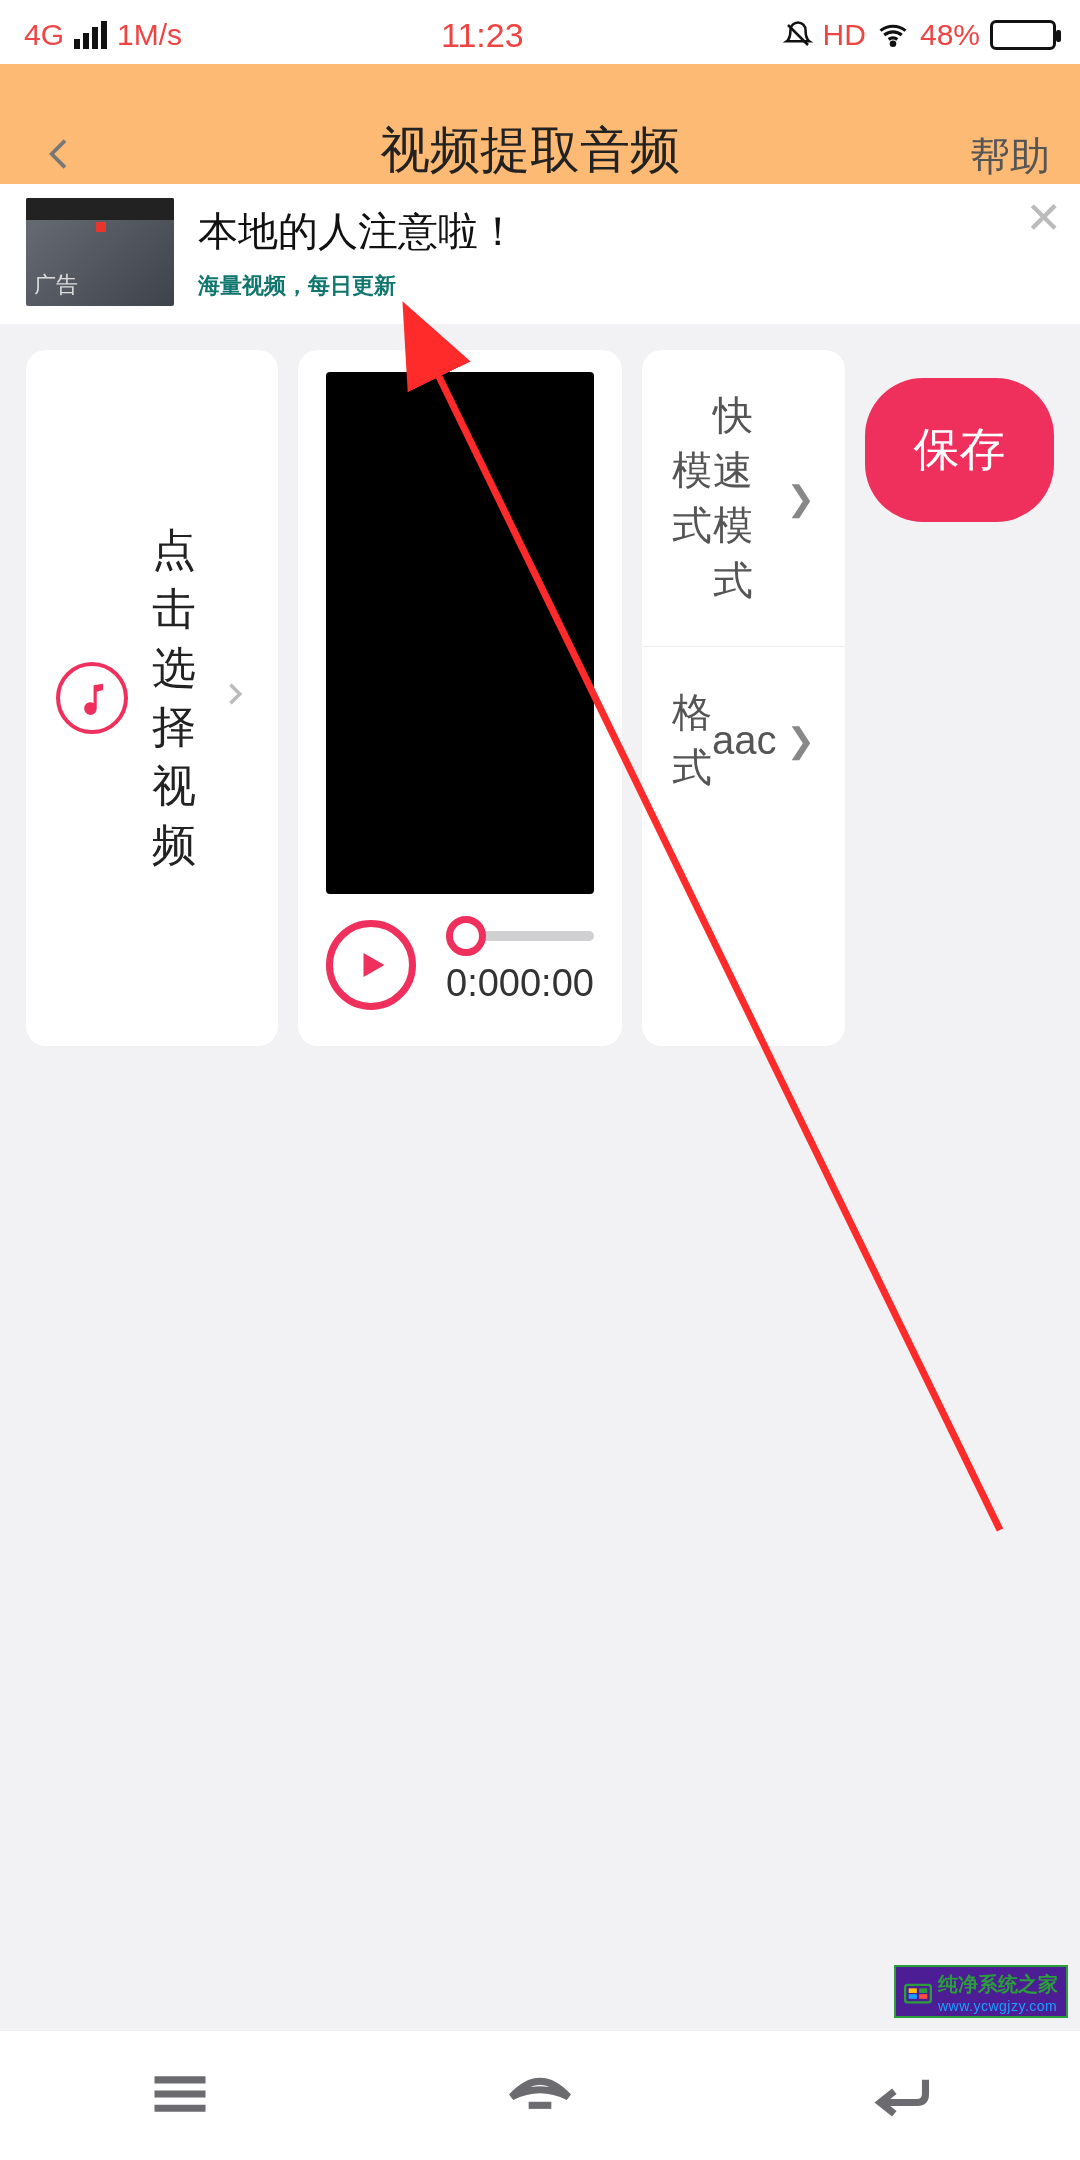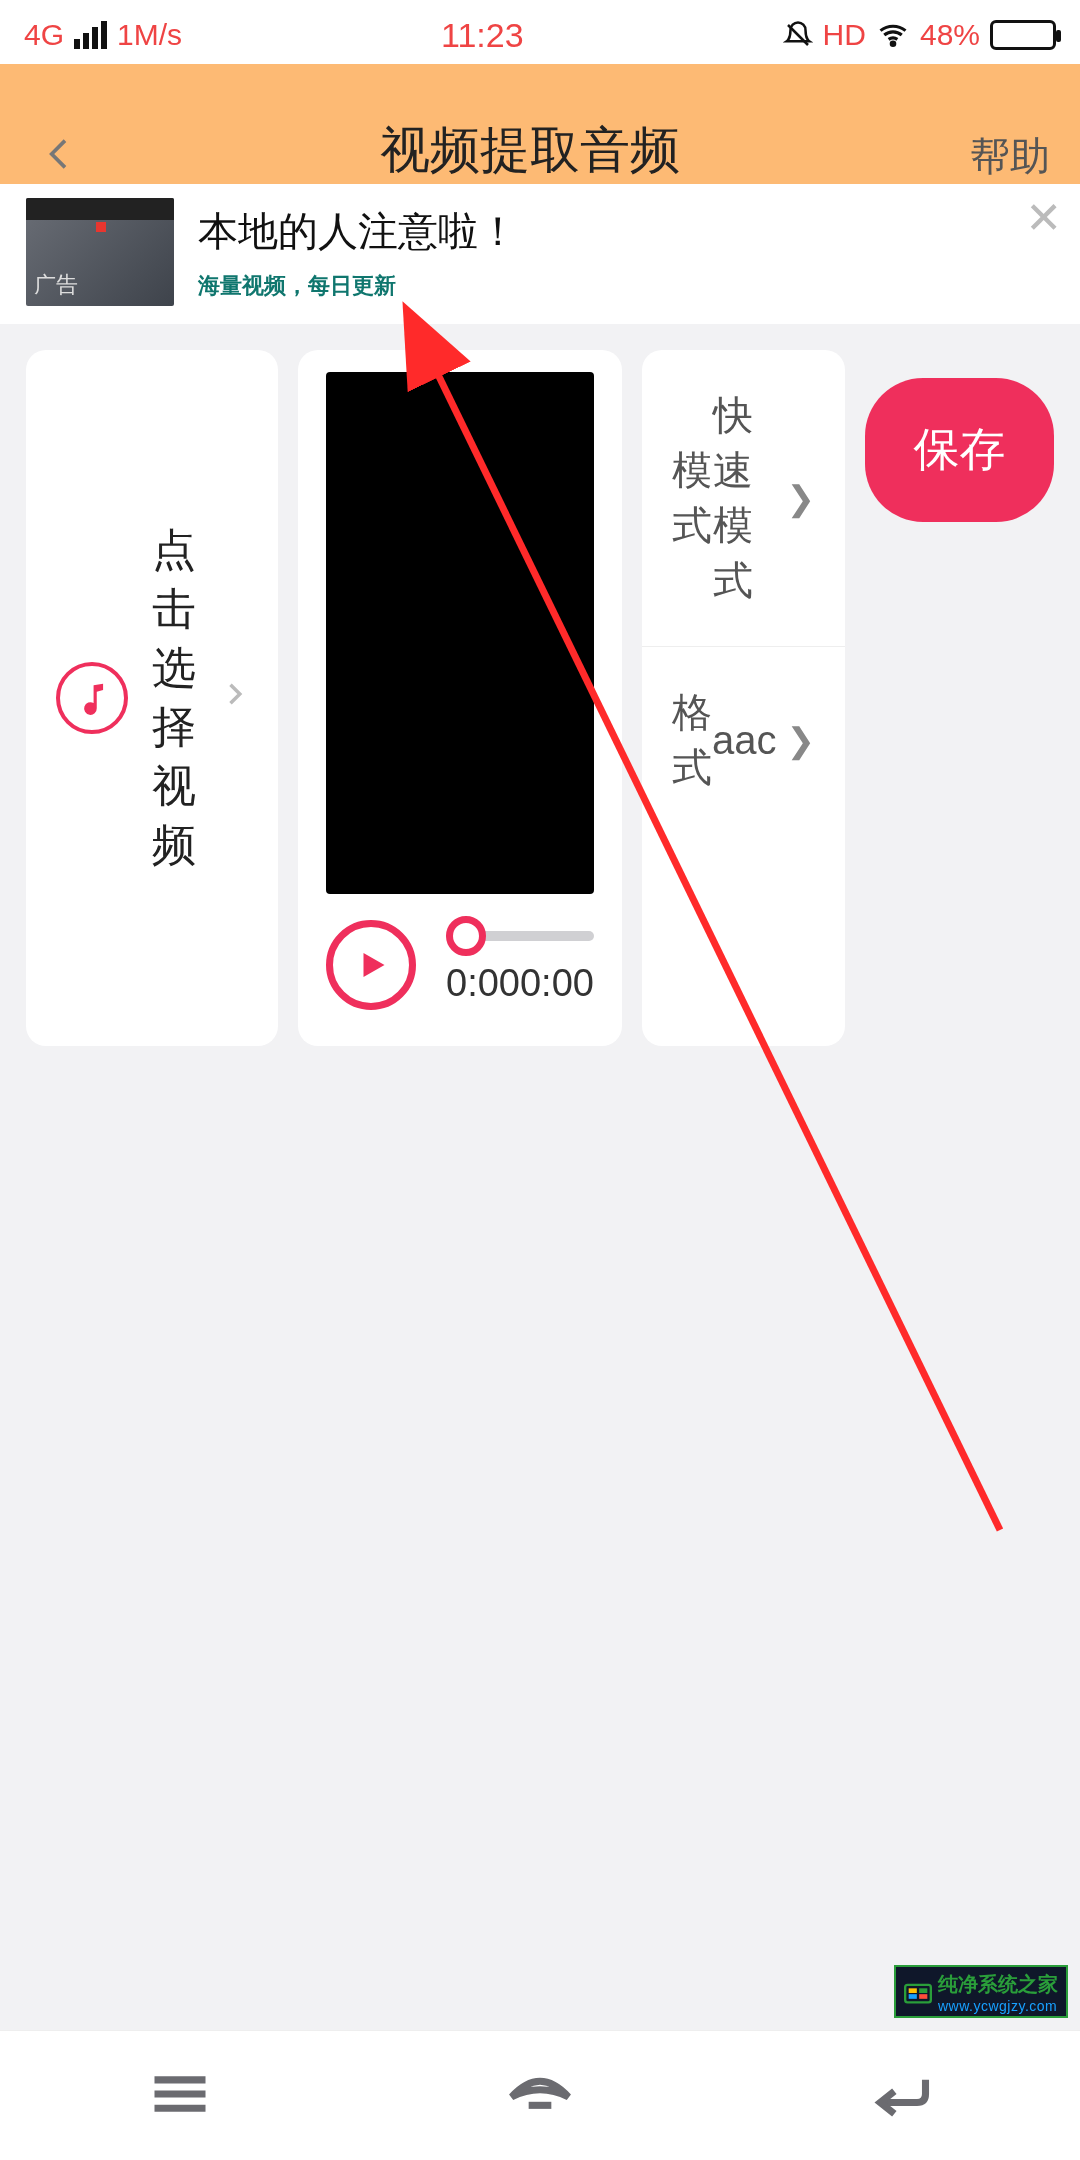--- a/index.html
+++ b/index.html
@@ -104,21 +104,21 @@
       position:absolute; left:0; right:0; bottom:0; height:130px; background:#fff;
       display:flex; align-items:center; justify-content:space-around;
       border-top:1px solid #eee;
     }
     .nav-item svg{width:68px;height:48px;stroke:#6b6b70;stroke-width:5;fill:none;}
     
     .annot { position:absolute; left:0; top:0; width:1080px; height:2160px; pointer-events:none; }
     
     .wm {
       position:absolute; right:12px; bottom:142px;
-      background:#0f172a; border:2px solid #2a9e3a; padding:4px 8px 2px; font-size:20px;
+      background:#4c1d95; border:2px solid #2a9e3a; padding:4px 8px 2px; font-size:20px;
       display:flex; align-items:center; gap:6px; color:#2a9e3a; font-weight:600;
     }
     .wm-sub { color:#18a0ff; font-size:14px; display:block; font-weight:400; letter-spacing:0.5px;}
     .wm-icon{width:28px;height:24px;}
   </style>
 </head>
 <body>
 
 <div class="status-bar">
   <div class="status-left">

